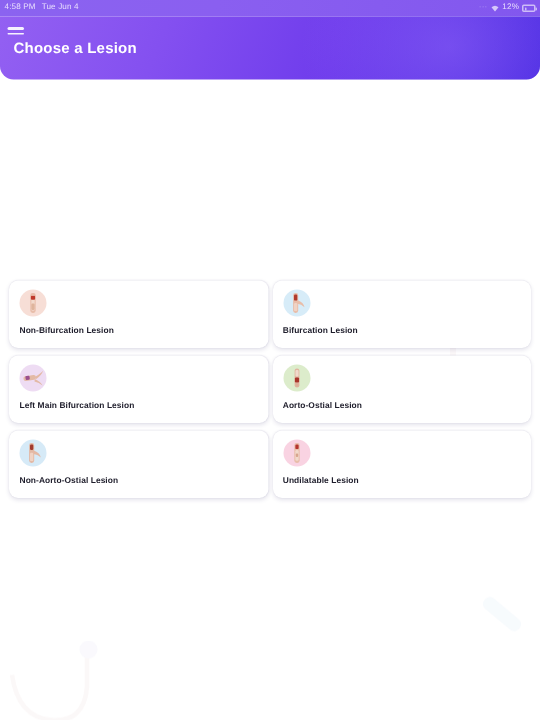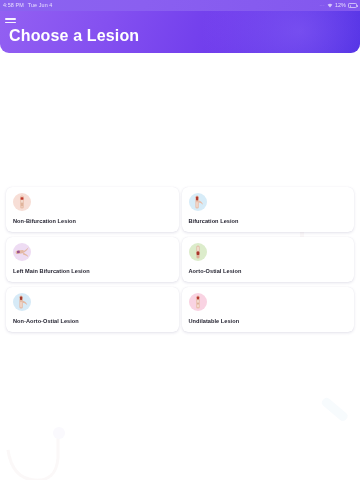--- a/index.html
+++ b/index.html
@@ -96,21 +96,21 @@
     height: 1.6px;
     width: 11px;
     background: #ffffff;
     border-radius: 1px;
     opacity: .92;
   }
   .page-title {
     position: absolute;
     left: 9px; top: 16px;
     color: #ffffff;
-    font-size: 16px;
+    font-size: 10px;
     font-weight: bold;
     letter-spacing: .15px;
   }
 
   
   .content {
     position: absolute;
     left: 0; top: 53px;
     width: 360px; height: 427px;
   }

